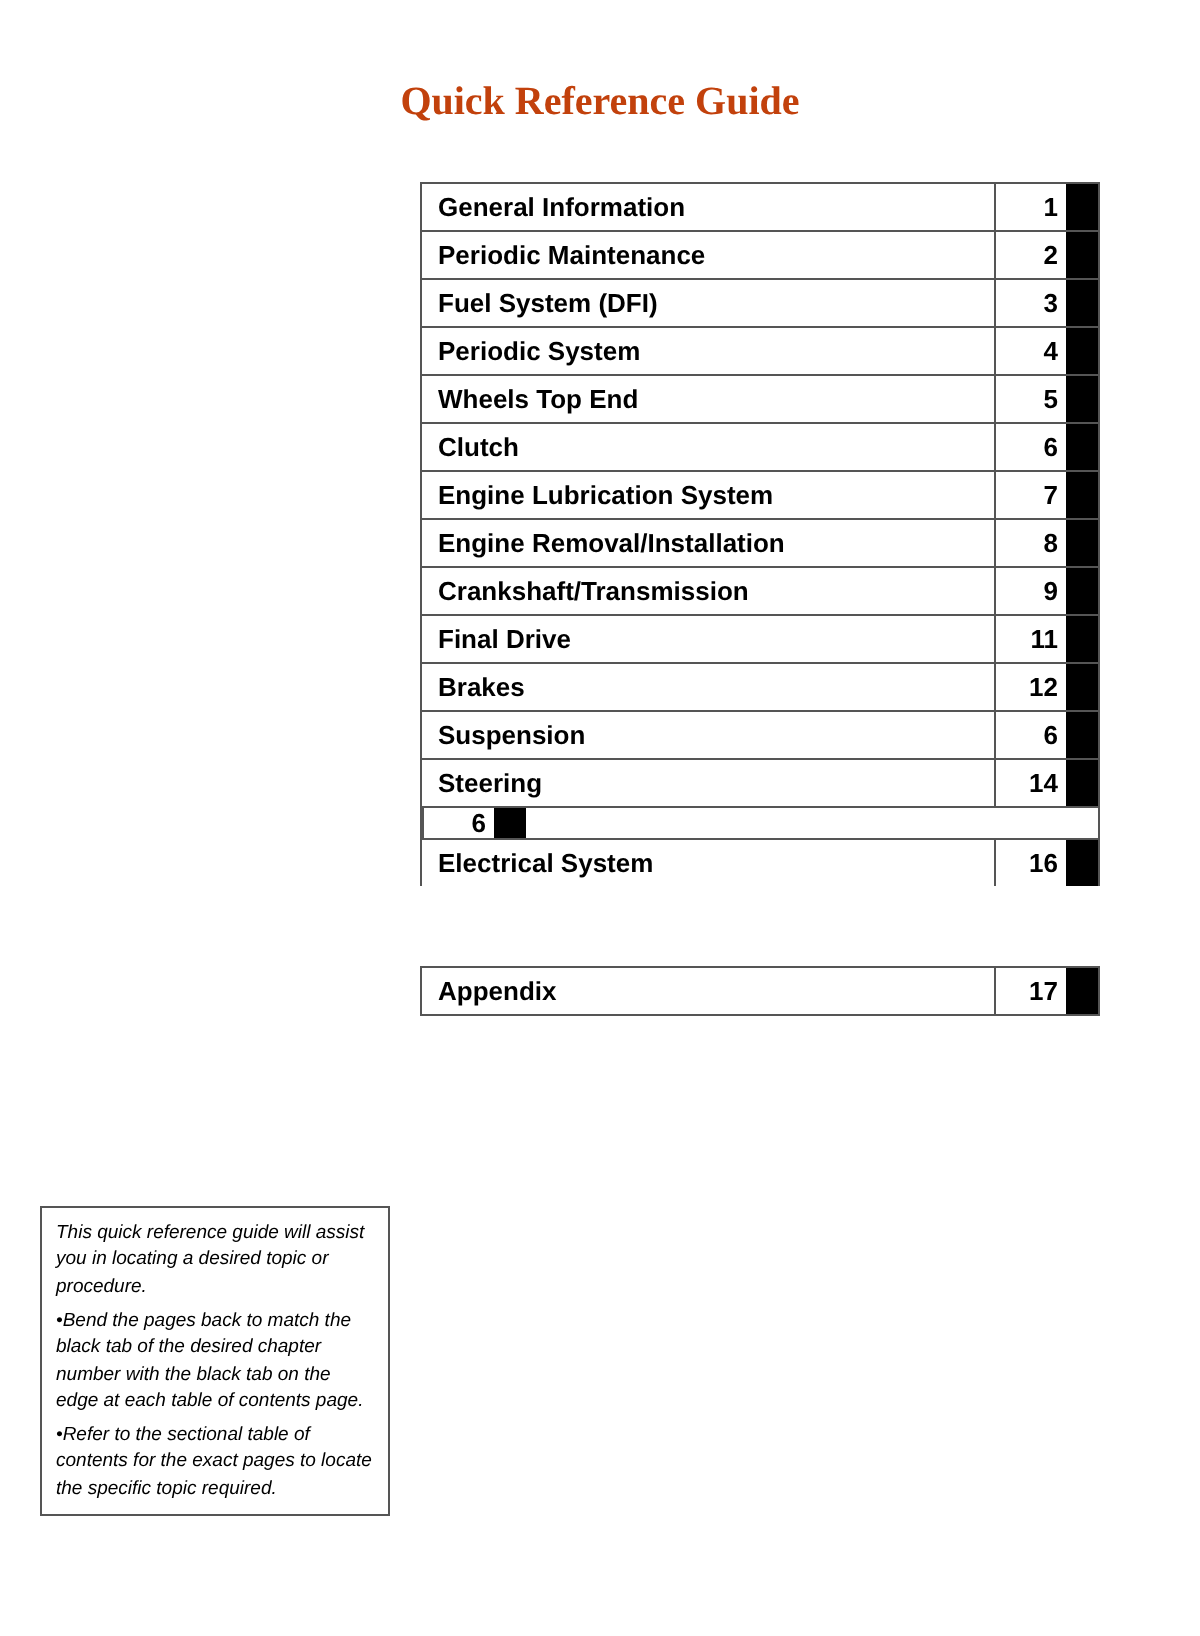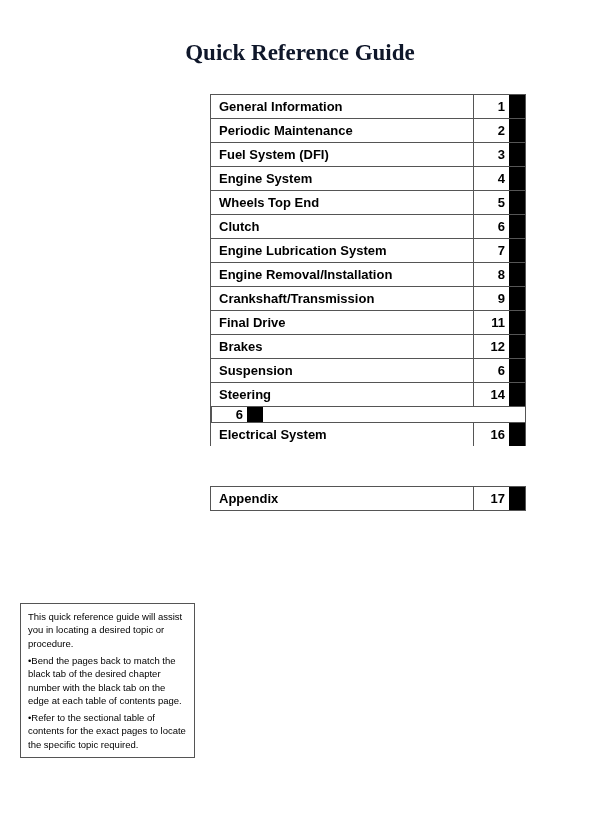--- a/index.html
+++ b/index.html
@@ -18,30 +18,30 @@
 
     .page {
       width: 600px;
       min-height: 818px;
       background: #fff;
       padding: 40px 0 20px 0;
     }
 
     .title {
       text-align: center;
-      font-size: 23px;
+      font-size: 20px;
       font-weight: bold;
       font-family: 'Times New Roman', Times, serif;
       margin-bottom: 28px;
-      color: #0f172a;
+      color: #c2410c;
     }
 
     .toc-container {
       margin-left: 210px;
-      width: 316px;
+      width: 340px;
     }
 
     .toc-row {
       display: flex;
       align-items: stretch;
       border: 1px solid #555;
       border-bottom: none;
       background: #fff;
     }
 
@@ -84,20 +84,21 @@
       position: absolute;
       left: 20px;
       bottom: 60px;
       width: 175px;
       border: 1px solid #555;
       padding: 6px 7px;
       font-size: 9.5px;
       font-family: Arial, Helvetica, sans-serif;
       color: #000;
       line-height: 1.4;
+      font-style: italic;
     }
 
     .note-box p {
       margin-bottom: 4px;
     }
 
     .note-box p:last-child {
       margin-bottom: 0;
     }
   </style>
@@ -118,21 +119,21 @@
         <div class="toc-label">Periodic Maintenance</div>
         <div class="toc-number">2</div>
         <div class="toc-tab"></div>
       </div>
       <div class="toc-row">
         <div class="toc-label">Fuel System (DFI)</div>
         <div class="toc-number">3</div>
         <div class="toc-tab"></div>
       </div>
       <div class="toc-row">
-        <div class="toc-label">Engine System</div>
+        <div class="toc-label">Periodic System</div>
         <div class="toc-number">4</div>
         <div class="toc-tab"></div>
       </div>
       <div class="toc-row">
         <div class="toc-label">Wheels Top End</div>
         <div class="toc-number">5</div>
         <div class="toc-tab"></div>
       </div>
       <div class="toc-row">
         <div class="toc-label">Clutch</div>

